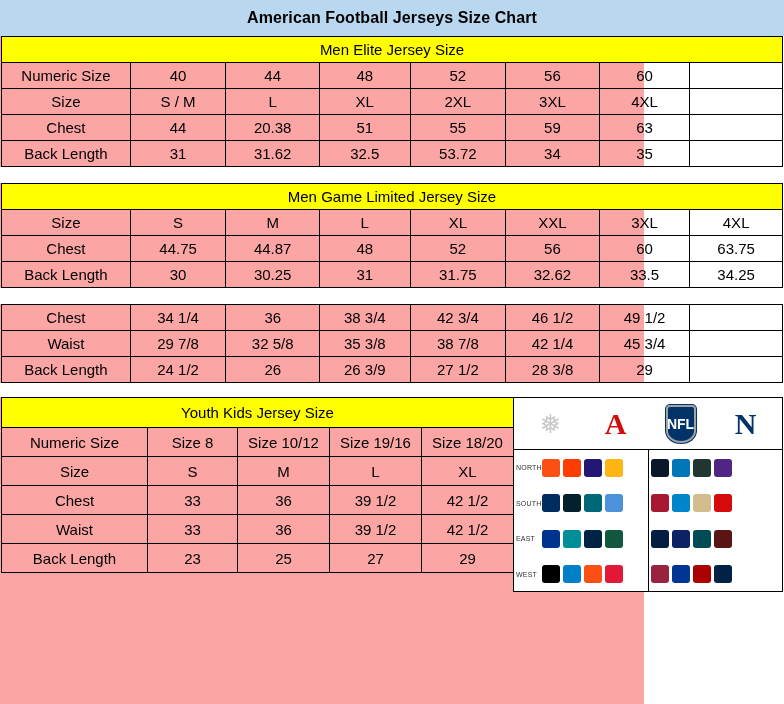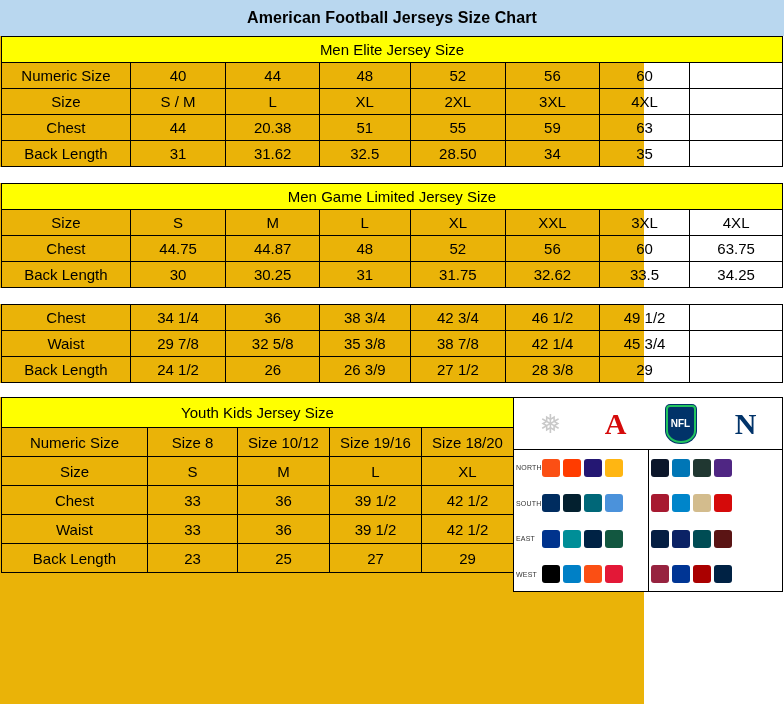--- a/index.html
+++ b/index.html
@@ -10,21 +10,21 @@
   body {
     width: 784px;
     height: 704px;
     font-family: "Liberation Sans", sans-serif;
     overflow: hidden;
   }
   .page {
     position: relative;
     width: 644px;
     height: 704px;
-    background: #eab308;
+    background: #fca5a5;
   }
   .title-bar {
     width: 784px;
     height: 36px;
     background: #b9d7ef;
     display: flex;
     align-items: center;
     justify-content: center;
     box-sizing: border-box;
   }
@@ -162,22 +162,22 @@
     border-radius: 3px;
     display: inline-block;
     position: relative;
   }
   .nfl-shield {
     width: 26px; height: 34px;
     background: #013369;
     border-radius: 4px 4px 50% 50% / 4px 4px 32% 32%;
     color: #fff;
     display: flex; align-items: center; justify-content: center;
-    font-size: 10px; font-weight: bold;
-    border: 2px solid #22c55e;
+    font-size: 14px; font-weight: bold;
+    border: 2px solid #a3a3a3;
     box-shadow: 0 0 0 1px #013369;
   }
   .afc-logo {
     color: #d50a0a;
     font-size: 30px;
     font-family: "Liberation Serif", serif;
     font-weight: bold;
     line-height: 1;
   }
   .nfc-logo {
@@ -245,21 +245,21 @@
       <td>55</td>
       <td>59</td>
       <td>63</td>
       <td class="blank"></td>
     </tr>
     <tr>
       <td>Back Length</td>
       <td>31</td>
       <td>31.62</td>
       <td>32.5</td>
-      <td>28.50</td>
+      <td>53.72</td>
       <td>34</td>
       <td>35</td>
       <td class="blank"></td>
     </tr>
   </tbody>
     </table>
 
   <div class="spacer"></div>
 
   <table class="chart">

